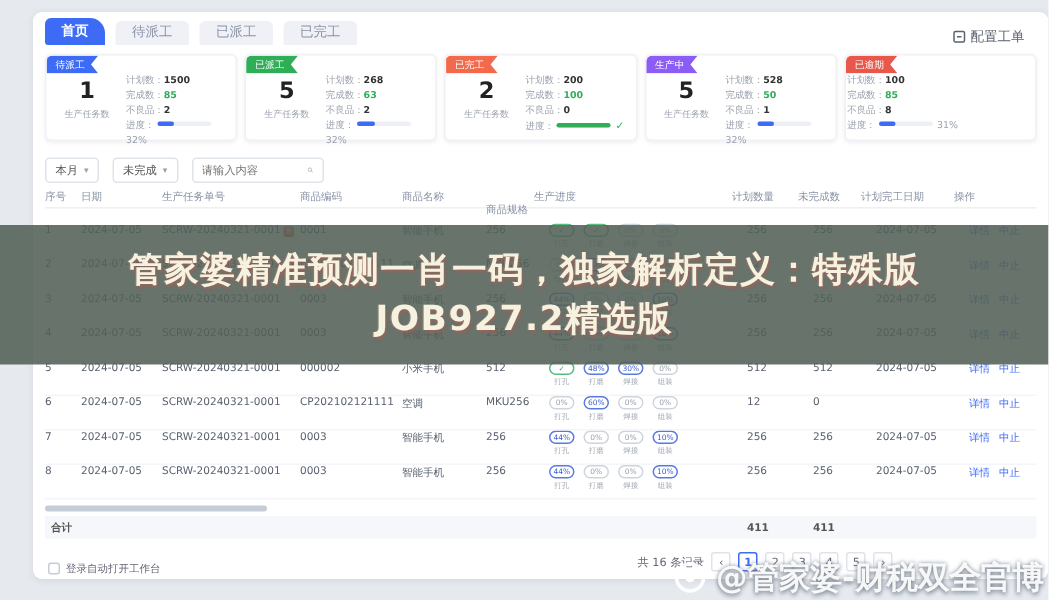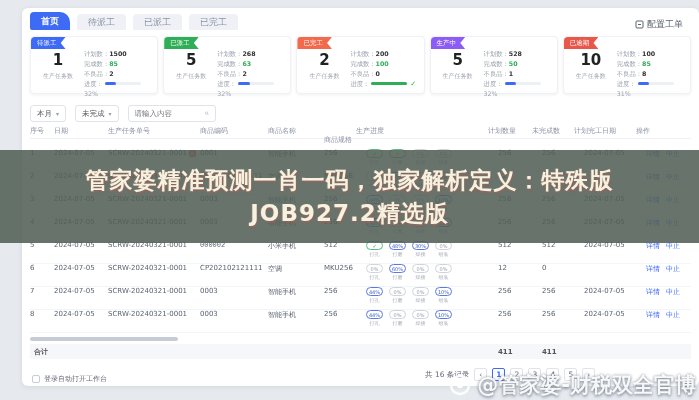--- a/index.html
+++ b/index.html
@@ -158,24 +158,20 @@
         </div>
         <div class="card-right">
           <div class="card-line"><span>计划数：</span><b>528</b></div>
           <div class="card-line"><span>完成数：</span><b class="v-done">50</b></div>
           <div class="card-line"><span>不良品：</span><b>1</b></div>
           <div class="card-line"><span>进度：</span><span class="prog-track"><span class="prog-fill" style="display: block; width: 32%; background: rgb(61, 107, 245);"></span></span><span>32%</span></div>
         </div>
       </div>
       <div class="card">
         <span class="card-badge" style="background: rgb(232, 87, 74);">已逾期</span>
-        <div class="card-left">
-          <div class="card-num">10</div>
-          <div class="card-num-label">生产任务数</div>
-        </div>
         <div class="card-right">
           <div class="card-line"><span>计划数：</span><b>100</b></div>
           <div class="card-line"><span>完成数：</span><b class="v-done">85</b></div>
           <div class="card-line"><span>不良品：</span><b>8</b></div>
           <div class="card-line"><span>进度：</span><span class="prog-track"><span class="prog-fill" style="display: block; width: 31%; background: rgb(61, 107, 245);"></span></span><span>31%</span></div>
         </div>
       </div>
     </div>
 
   <div class="filters">
@@ -335,21 +331,21 @@
         </div>
         <div class="cell" style="width: 44px;">256</div>
         <div class="cell" style="width: 42px;">256</div>
         <div class="cell" style="width: 62px;">2024-07-05</div>
         <div class="cell" style="width: 46px;"><span class="a-link">详情</span><span class="a-link">中止</span></div>
       </div>
       <div class="t-row">
         <div class="cell" style="width: 24px;">5</div>
         <div class="cell" style="width: 54px;">2024-07-05</div>
         <div class="cell" style="width: 92px;">SCRW-20240321-0001</div>
-        <div class="cell" style="width: 68px; font-family: Liberation Mono, monospace;">000002</div>
+        <div class="cell" style="width: 68px;">000002</div>
         <div class="cell" style="width: 56px;">小米手机</div>
         <div class="cell" style="width: 42px;">512</div>
         <div class="cell" style="width: 132px;">
           <div class="pill-group">
             <div class="pill-wrap">
               <span class="pill pill-done">✓</span>
               <div class="pill-label">打孔</div>
             </div>
             <div class="pill-wrap">
               <span class="pill pill-act">48%</span>

